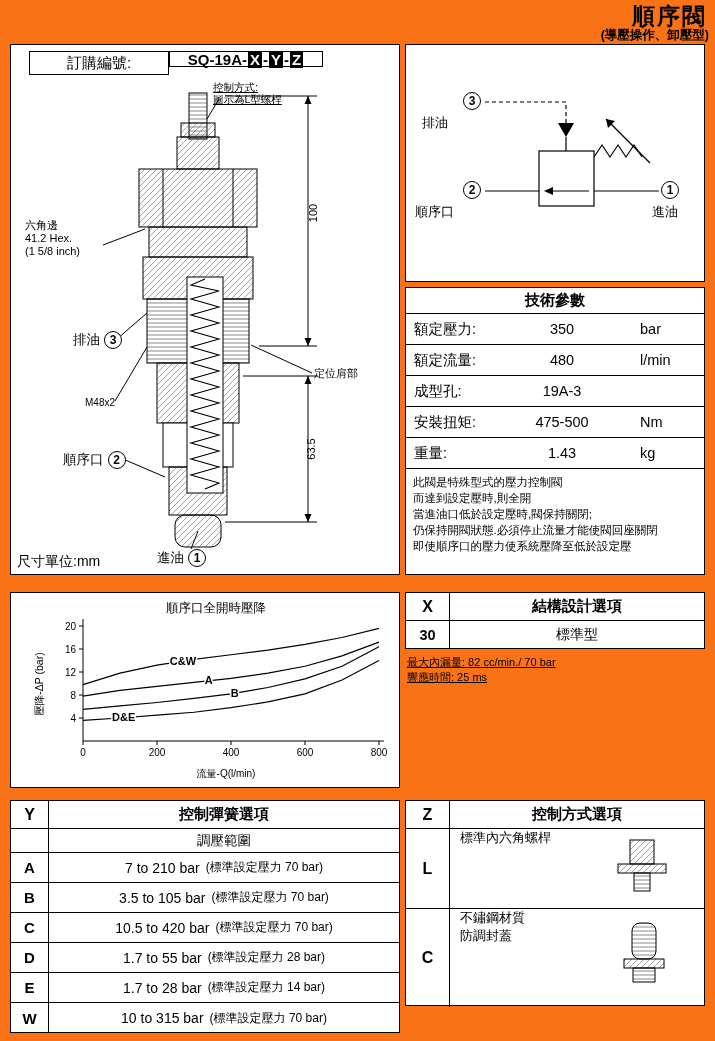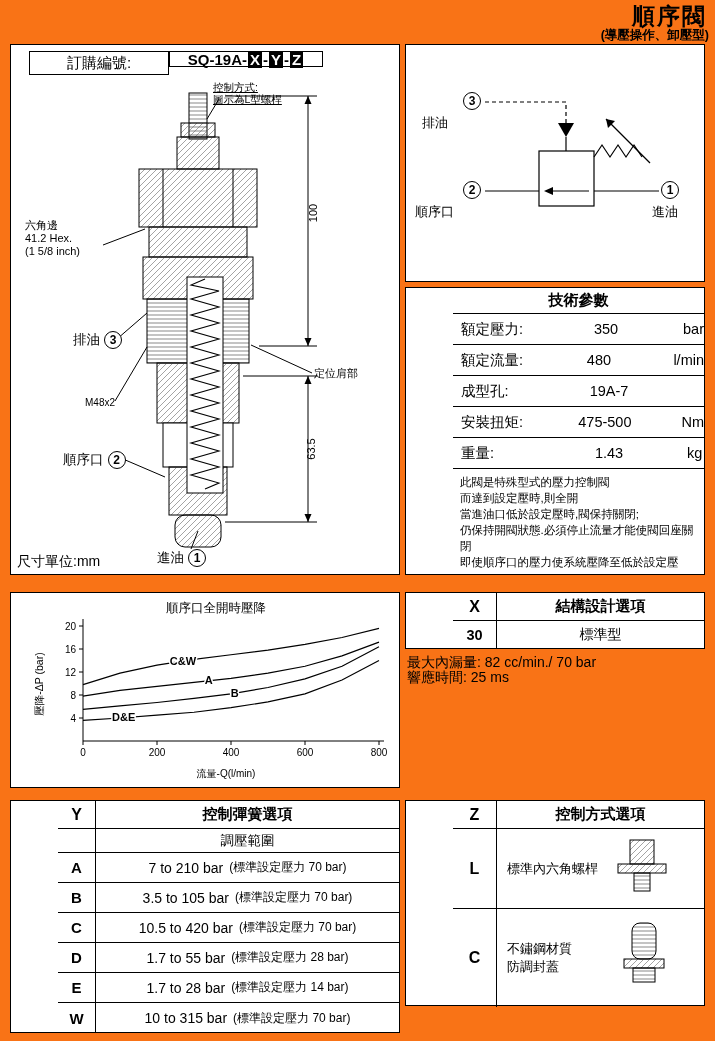--- a/index.html
+++ b/index.html
@@ -1,19 +1,19 @@
 <!DOCTYPE html>
 <html><head>
 <meta charset="utf-8">
 <style>
   *{box-sizing:border-box;margin:0;padding:0;}
   html,body{background:#e8e8e8;}
   .page{position:relative;width:715px;height:1041px;background:#f97316;color:#000;
         font-family:"Liberation Sans","DejaVu Sans",sans-serif;overflow:hidden;margin:0 auto;}
-  .box{position:absolute;border:1px solid #000;background:#fff;padding-left:47px;}
+  .box{position:absolute;border:1px solid #000;background:#fff;}
   .cc{display:flex;align-items:center;justify-content:center;}
 
   .page-title{position:absolute;top:1px;right:8px;font-size:23px;font-weight:bold;letter-spacing:2px;}
   .page-subtitle{position:absolute;top:27px;right:6px;font-size:12.5px;font-weight:bold;}
 
   
   .drawing-box{left:10px;top:44px;width:390px;height:531px;}
   .order-label{position:absolute;left:18px;top:6px;width:140px;height:24px;border:1px solid #000;
                font-size:15px;display:flex;align-items:center;justify-content:center;}
   .order-code{position:absolute;left:158px;top:6px;width:154px;height:16px;border:1px solid #000;
@@ -61,21 +61,21 @@
   #chart-svg text{font-family:"Liberation Sans","DejaVu Sans",sans-serif;}
 
   
   .xo-box{left:405px;top:592px;width:300px;height:57px;}
   .xo-header{height:28px;display:flex;border-bottom:1px solid #000;}
   .xo-code{width:44px;border-right:1px solid #000;font-weight:bold;font-size:16px;}
   .xo-title{flex:1;font-weight:bold;font-size:15px;}
   .xo-row{height:28px;display:flex;}
   .xo-row .xo-code{font-size:14.5px;}
   .xo-row .xo-title{font-weight:normal;font-size:14px;}
-  .xo-notes{position:absolute;left:407px;top:655px;font-size:14px;line-height:15px;}
+  .xo-notes{position:absolute;left:407px;top:655px;font-size:11px;line-height:15px;text-decoration:underline;}
 
   
   .yo-box{left:10px;top:800px;width:390px;height:233px;}
   .yo-header{height:28px;display:flex;border-bottom:1px solid #000;}
   .yo-header-code{width:38px;border-right:1px solid #000;font-weight:bold;font-size:16px;}
   .yo-header-title{flex:1;font-weight:bold;font-size:15px;}
   .yo-sub{height:24px;display:flex;border-bottom:1px solid #000;}
   .yo-sub-spacer{width:38px;border-right:1px solid #000;}
   .yo-sub-title{flex:1;font-size:13.5px;}
   .yo-row{height:30px;display:flex;border-bottom:1px solid #000;}
@@ -88,21 +88,21 @@
   
   .zo-box{left:405px;top:800px;width:300px;height:206px;}
   .zo-header{height:28px;display:flex;border-bottom:1px solid #000;}
   .zo-code{width:44px;border-right:1px solid #000;font-weight:bold;font-size:16px;}
   .zo-title{flex:1;font-weight:bold;font-size:15px;}
   .z-row{display:flex;border-bottom:1px solid #000;}
   .z-row:last-child{border-bottom:0;}
   .z-row-l{height:80px;}
   .z-row-c{height:98px;}
   .z-code{width:44px;border-right:1px solid #000;font-weight:bold;font-size:16px;display:flex;align-items:center;justify-content:center;}
-  .z-content{flex:1;position:relative;display:flex;align-items:center;}
+  .z-content{flex:1;position:relative;display:flex;}
   .z-label{padding-left:10px;font-size:13px;line-height:18px;}
   .z-icon{position:absolute;right:32px;top:50%;transform:translateY(-50%);}
 </style>
 </head>
 <body>
 
 <div class="page">
 
   <div class="page-title">順序閥</div>
   <div class="page-subtitle">(導壓操作、卸壓型)</div>
@@ -226,21 +226,21 @@
       <span class="spec-value">350</span>
       <span class="spec-unit">bar</span>
     </div>
     <div class="spec-row">
       <span class="spec-label">額定流量:</span>
       <span class="spec-value">480</span>
       <span class="spec-unit">l/min</span>
     </div>
     <div class="spec-row">
       <span class="spec-label">成型孔:</span>
-      <span class="spec-value">19A-7</span>
+      <span class="spec-value">19A-3</span>
       <span class="spec-unit"></span>
     </div>
     <div class="spec-row">
       <span class="spec-label">安裝扭矩:</span>
       <span class="spec-value">475-500</span>
       <span class="spec-unit">Nm</span>
     </div>
     <div class="spec-row">
       <span class="spec-label">重量:</span>
       <span class="spec-value">1.43</span>

